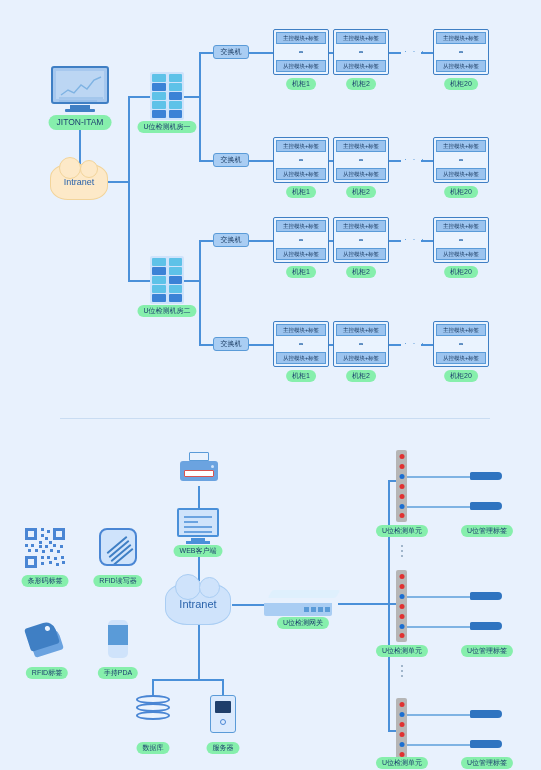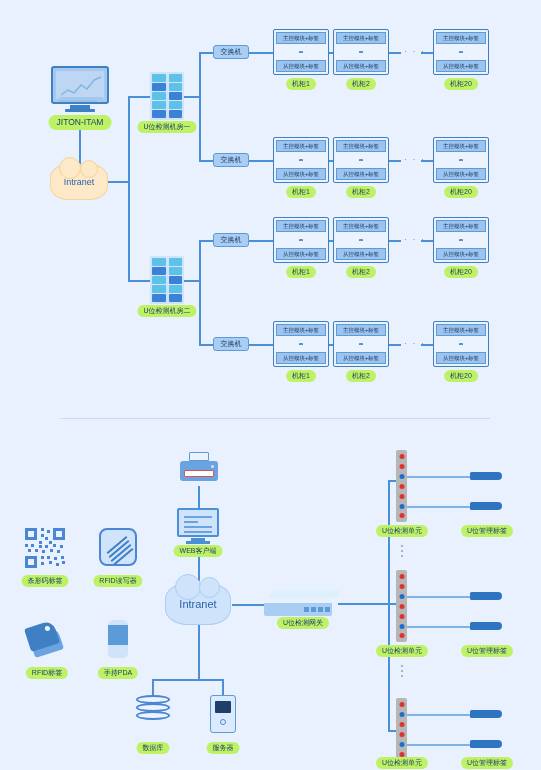--- a/index.html
+++ b/index.html
@@ -8,21 +8,21 @@
     background: #e8f1fd;
     font-family: "Liberation Sans", "DejaVu Sans", sans-serif;
     overflow: hidden;
     position: relative;
   }
   .stage { position: absolute; inset: 0; }
 
   
   .lbl {
     position: absolute;
-    background: #bef264;
+    background: #86efac;
     border-radius: 9px;
     color: #1c3f6e;
     font-size: 7px;
     line-height: 12px;
     height: 12px;
     padding: 0 6px;
     white-space: nowrap;
     text-align: right;
     transform: translateX(-50%);
   }

